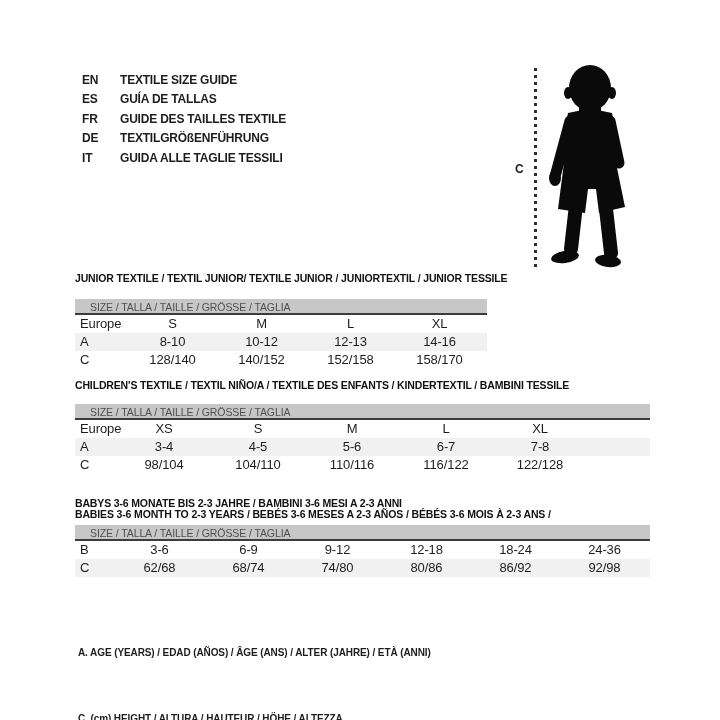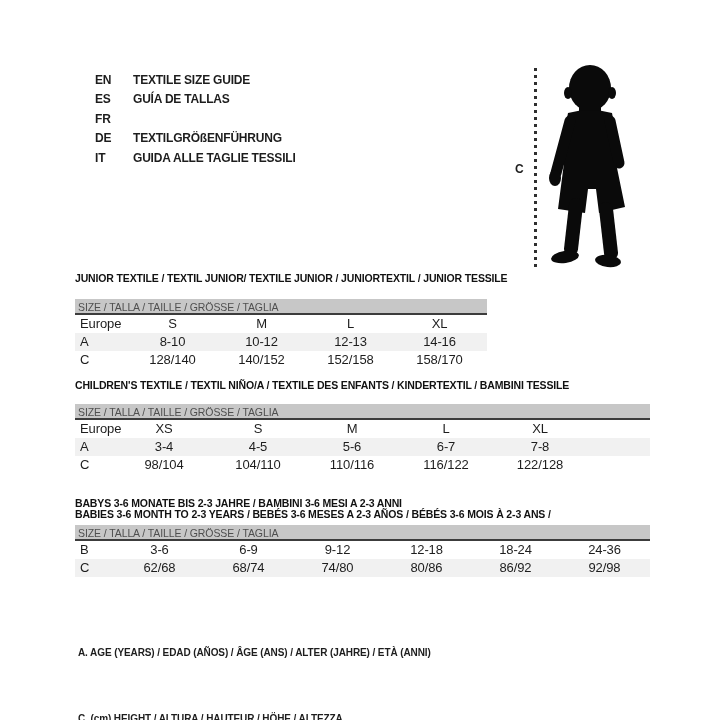--- a/index.html
+++ b/index.html
@@ -14,21 +14,21 @@
   html,body{background:#ffffff;}
   .page{
     position:relative;
     width:720px;height:720px;
     background:#ffffff;
     font-family:"Liberation Sans","DejaVu Sans",sans-serif;
     color:var(--text-dark);
     overflow:hidden;
   }
   
-  .lang-block{position:absolute;left:82px;top:71px;margin-left:13px;}
+  .lang-block{position:absolute;left:82px;top:71px;}
   .lang-row{display:flex;height:19.4px;line-height:19.4px;font-size:12px;font-weight:bold;letter-spacing:-0.2px;}
   .lang-code{width:38px;flex:none;}
   
   .measure-line{
     position:absolute;left:534px;top:68px;width:3px;height:202px;
     background:repeating-linear-gradient(to bottom,#2e2e2e 0 3px,transparent 3px 7px);
   }
   .measure-label{position:absolute;left:515px;top:162px;font-size:12px;font-weight:bold;}
   .silhouette{position:absolute;left:546px;top:63px;}
   
@@ -36,21 +36,21 @@
     position:absolute;left:75px;
     font-size:10.5px;font-weight:bold;letter-spacing:-0.15px;line-height:13px;
     color:#111;white-space:nowrap;
   }
   .size-table{position:absolute;left:75px;}
   .size-bar{
     height:16px;line-height:16px;
     background:var(--header-bar);
     border-bottom:2px solid var(--rule-dark);
     font-size:10.5px;color:var(--bar-text);
-    padding-left:3px;letter-spacing:-0.1px;
+    padding-left:15px;letter-spacing:-0.1px;
     white-space:nowrap;
   }
   .trow{display:flex;height:18px;line-height:18px;font-size:13px;letter-spacing:-0.1px;}
   .trow.alt{background:var(--alt-row);}
   .tlabel{flex:none;text-align:left;padding-left:5px;}
   .tcell{flex:none;text-align:center;}
   .t1{width:412px;} .t1 .tlabel{width:53px;} .t1 .tcell{width:89px;}
   .t2{width:575px;} .t2 .tlabel{width:42px;} .t2 .tcell{width:94px;}
   .t3{width:575px;} .t3 .tlabel{width:40px;} .t3 .tcell{width:89px;}
   
@@ -66,20 +66,21 @@
     <div class="lang-row">
       <span class="lang-code">EN</span>
       <span class="lang-label">TEXTILE SIZE GUIDE</span>
     </div>
     <div class="lang-row">
       <span class="lang-code">ES</span>
       <span class="lang-label">GUÍA DE TALLAS</span>
     </div>
     <div class="lang-row">
       <span class="lang-code">FR</span>
+      <span class="lang-label">GUIDE DES TAILLES TEXTILE</span>
     </div>
     <div class="lang-row">
       <span class="lang-code">DE</span>
       <span class="lang-label">TEXTILGRÖßENFÜHRUNG</span>
     </div>
     <div class="lang-row">
       <span class="lang-code">IT</span>
       <span class="lang-label">GUIDA ALLE TAGLIE TESSILI</span>
     </div>
   </div>

